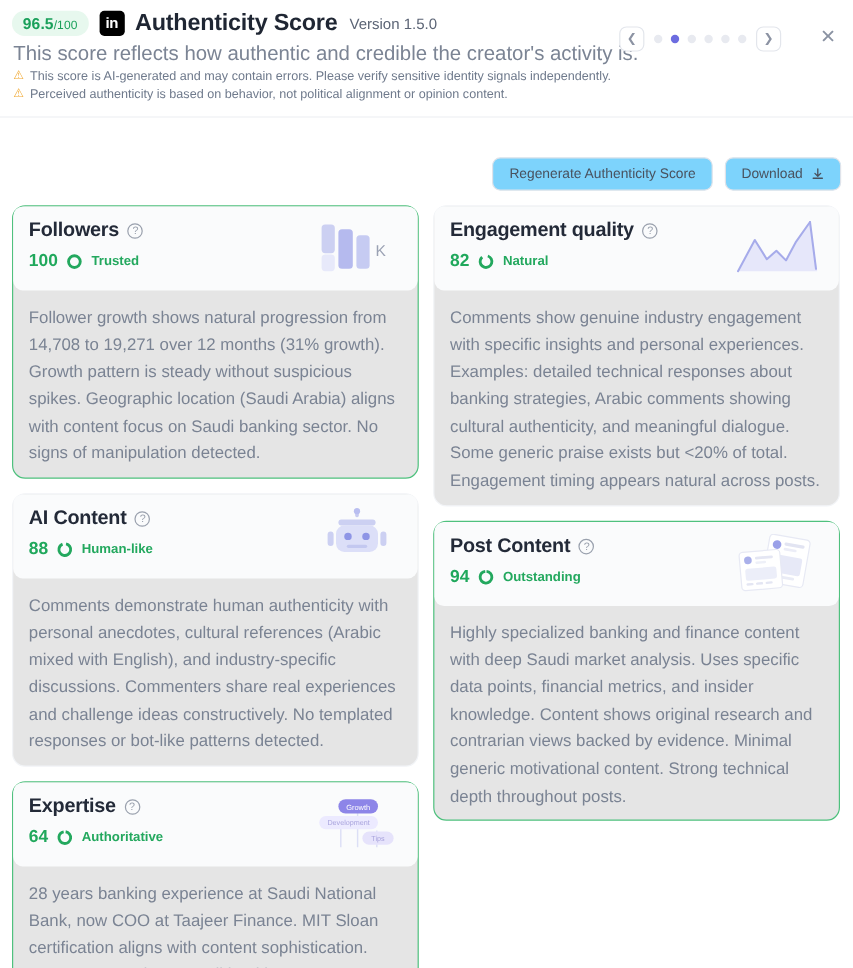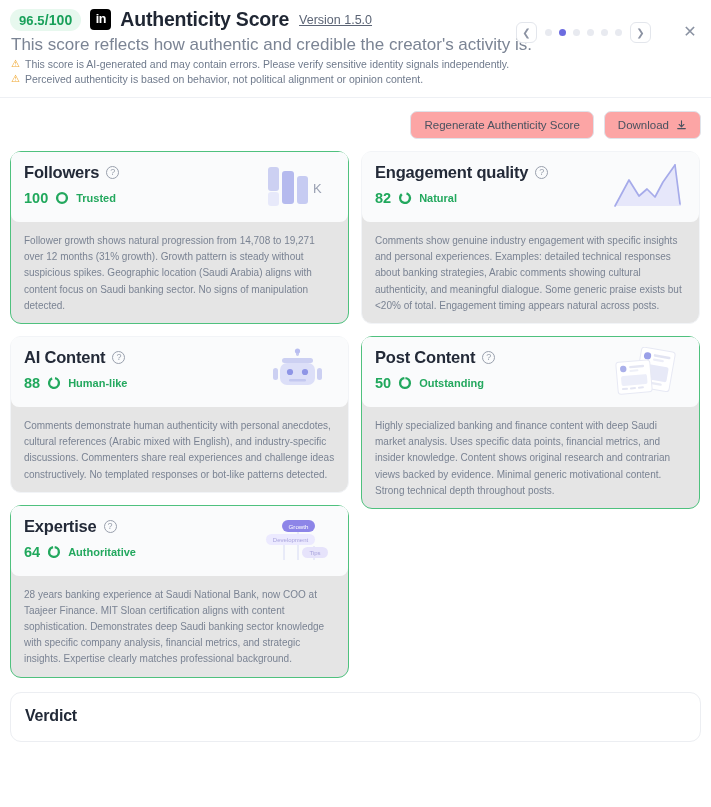--- a/index.html
+++ b/index.html
@@ -13,30 +13,30 @@
 
   
   .header { position: relative; padding: 8px 0 6px 10px; }
   .hdr-row1 { display: flex; align-items: center; gap: 9px; }
   .score-pill {
     background: #e7f8ee; color: #19a05a;
     border-radius: 11px; padding: 3px 9px 3px 9px;
     font-size: 13px; font-weight: 700; letter-spacing: .1px;
     display: flex; align-items: baseline; gap: 0px;
   }
-  .score-pill .den { font-size: 14px; font-weight: 700; }
+  .score-pill .den { font-size: 10px; font-weight: 400; }
   .li-icon {
     width: 21px; height: 21px; border-radius: 4px;
     background: #000000; color: #fff;
     font-size: 12.5px; font-weight: 700; line-height: 21px;
     text-align: center; font-family: "Liberation Sans", sans-serif;
     letter-spacing: -.5px;
   }
   .hdr-title { font-size: 19.5px; font-weight: 700; color: #1f2633; letter-spacing: -.2px; }
-  .hdr-version { font-size: 12.5px; color: #5b6475; font-weight: 400; margin-left: 1px; text-decoration: underline; }
+  .hdr-version { font-size: 12.5px; color: #5b6475; font-weight: 400; margin-left: 1px; }
   .hdr-sub { font-size: 17px; color: #7b8494; margin-top: 4px; margin-left: 1px; }
   .warn-line {
     font-size: 10.5px; color: #6f7a8c; margin-top: 3px;
     display: flex; align-items: center; gap: 5px; margin-left: 1px;
   }
   .warn-ico { color: #f0a832; font-size: 10px; line-height: 1; }
 
   
   .pager { position: absolute; top: 22px; right: 60px; display: flex; align-items: center; gap: 8px; }
   .pg-btn {
@@ -51,23 +51,23 @@
     position: absolute; top: 23px; right: 12px;
     width: 18px; height: 18px; color: #8a92a2; font-size: 16px; line-height: 17px;
     text-align: center; cursor: pointer; font-weight: 300;
   }
 
   .hr { height: 1px; background: #eef0f4; margin-top: 6px; }
 
   
   .actions { display: flex; justify-content: flex-end; gap: 10px; padding: 13px 10px 0 0; }
   .btn {
-    border: 1px solid #dfe3ea; border-radius: 7px; background: #fca5a5;
+    border: 1px solid #dfe3ea; border-radius: 7px; background: #7dd3fc;
     font-size: 11.5px; color: #49525f; padding: 7px 13px; cursor: pointer;
-    display: flex; align-items: center; gap: 7px; font-family: "Liberation Sans", sans-serif;
+    display: flex; align-items: center; gap: 7px; font-family: "Liberation Sans", sans-serif; margin-top: 20px;
   }
   .dl-ico { width: 11px; height: 11px; display: inline-block; }
 
   
   .grid { padding: 12px 10px 0 10px; display: flex; gap: 12px; }
   .col { width: 339px; display: flex; flex-direction: column; gap: 12px; }
 
   .card {
     border-radius: 11px; background: #e5e5e5; padding: 0;
     border: 1px solid #eceef2;
@@ -87,21 +87,21 @@
     width: 13px; height: 13px; border-radius: 50%; border: 1.2px solid #99a0ad;
     color: #99a0ad; font-size: 9px; line-height: 11px; text-align: center;
     font-weight: 400; cursor: pointer;
   }
   .metric-row { display: flex; align-items: center; gap: 7px; margin-top: 8px; }
   .metric-num { font-size: 14.5px; font-weight: 700; color: #20a85c; }
   .metric-label { font-size: 11px; font-weight: 700; color: #23a85e; text-align: right; }
   .ring { width: 14px; height: 14px; }
 
   .card-body {
-    font-size: 10px; line-height: 1.62; color: #7a8persisted; color: #7a8393;
+    font-size: 14px; line-height: 1.62; color: #7a8persisted; color: #7a8393;
     padding: 11px 13px 9px 13px;
   }
 
   .illus { position: absolute; right: 14px; top: 10px; width: 74px; height: 50px; }
 
   
   .verdict {
     margin: 14px 10px 0 10px; border: 1px solid #eceef2; border-radius: 11px;
     background: #fff; padding: 14px 14px 16px 14px;
   }
@@ -270,21 +270,21 @@
         <div class="card-body">Comments show genuine industry engagement with specific insights and personal experiences. Examples: detailed technical responses about banking strategies, Arabic comments showing cultural authenticity, and meaningful dialogue. Some generic praise exists but &lt;20% of total. Engagement timing appears natural across posts.</div>
       </div>
 
       <div class="card green">
         <div class="card-head">
           <div class="card-title">
             <span>Post Content</span>
             <span class="q-ico">?</span>
           </div>
           <div class="metric-row">
-            <span class="metric-num">50</span>
+            <span class="metric-num">94</span>
             <svg class="ring" viewBox="0 0 20 20">
               <circle cx="10" cy="10" r="7" fill="none" stroke="#23a85e" stroke-width="3.4" stroke-dasharray="41.3 2.7" transform="rotate(-85 10 10)" stroke-linecap="butt"></circle>
             </svg>
             <span class="metric-label">Outstanding</span>
           </div>
           <svg class="illus" viewBox="0 0 74 50">
             <g transform="rotate(10 42 24)">
               <rect x="27" y="2" width="34" height="40" rx="3" fill="#ffffff" stroke="#e7e9f4" stroke-width="1"></rect>
               <circle cx="34" cy="10" r="3.6" fill="#9aa0e8"></circle>
               <rect x="40" y="7" width="17" height="2.6" rx="1.3" fill="#e2e4f2"></rect>

